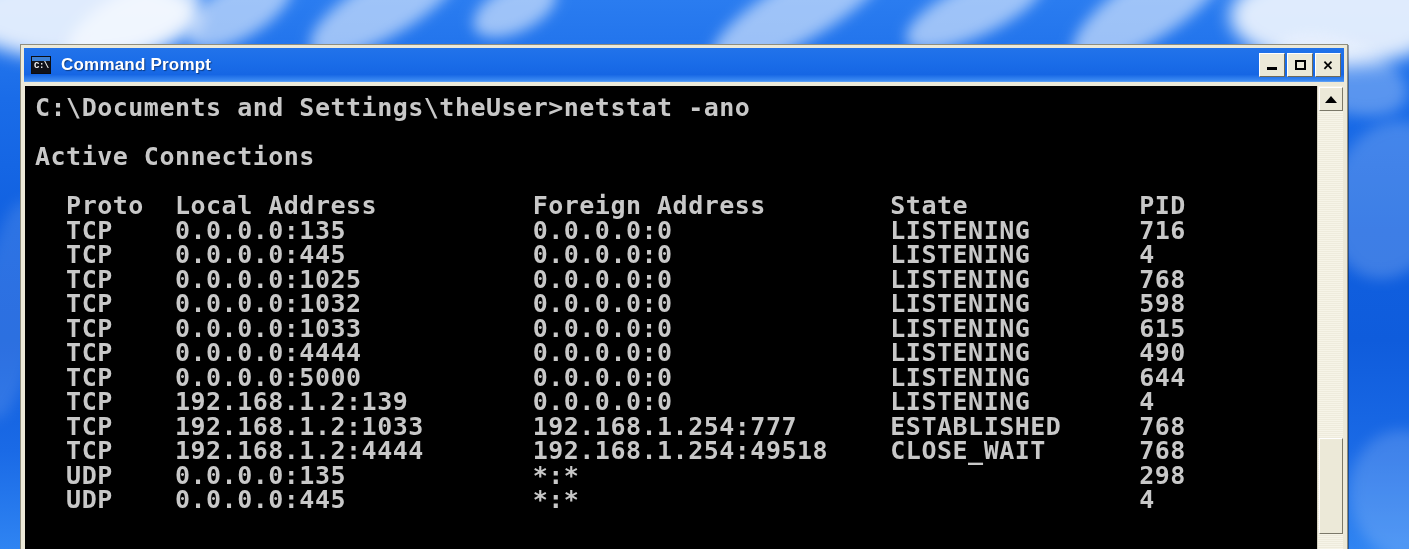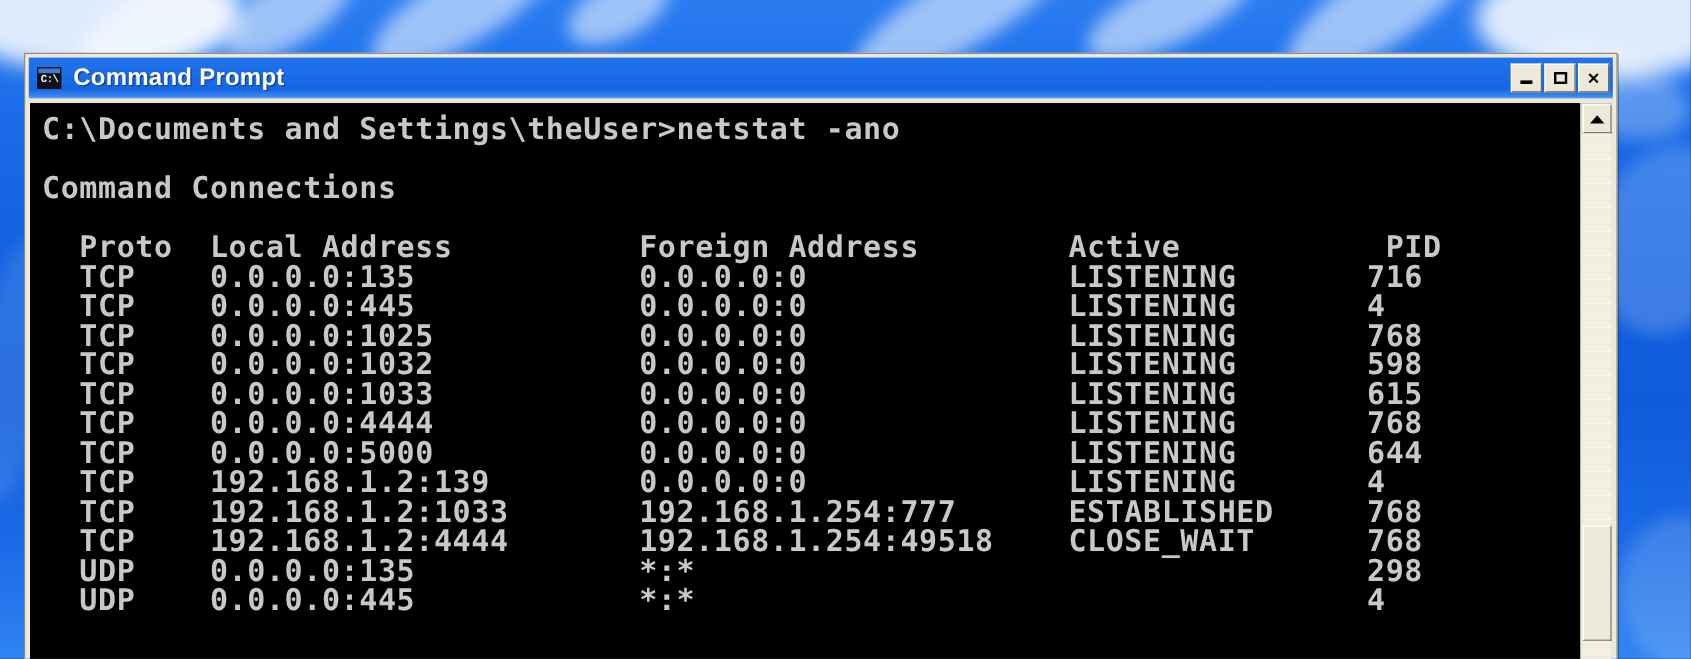--- a/index.html
+++ b/index.html
@@ -88,21 +88,21 @@
     font-family: "Liberation Mono", "DejaVu Sans Mono", monospace;
     font-size: 9px;
     font-weight: bold;
     color: #f2f2f2;
     line-height: 1;
     padding: 0 0 2px 2px;
     letter-spacing: -0.5px;
   }
   #win-title {
     color: #ffffff;
-    font-size: 20px;
+    font-size: 17px;
     font-weight: bold;
     margin-left: 10px;
     text-shadow: 1px 1px 1px rgba(0,0,0,0.45);
     white-space: nowrap;
     letter-spacing: 0.2px;
   }
   #caption-buttons {
     margin-left: auto;
     display: flex;
     gap: 2px;
@@ -254,29 +254,29 @@
       </div>
     </div>
   </div>
 
   <div id="client">
 
     <div id="console">
 
     <div class="line">C:\Documents and Settings\theUser&gt;netstat -ano</div>
         <div class="line blank">&nbsp;</div>
-        <div class="line">Command Connections</div>
+        <div class="line">Active Connections</div>
         <div class="line blank">&nbsp;</div>
-        <div class="line">  Proto  Local Address          Foreign Address        Active           PID</div>
+        <div class="line">  Proto  Local Address          Foreign Address        State           PID</div>
         <div class="line">  TCP    0.0.0.0:135            0.0.0.0:0              LISTENING       716</div>
         <div class="line">  TCP    0.0.0.0:445            0.0.0.0:0              LISTENING       4</div>
         <div class="line">  TCP    0.0.0.0:1025           0.0.0.0:0              LISTENING       768</div>
         <div class="line">  TCP    0.0.0.0:1032           0.0.0.0:0              LISTENING       598</div>
         <div class="line">  TCP    0.0.0.0:1033           0.0.0.0:0              LISTENING       615</div>
-        <div class="line">  TCP    0.0.0.0:4444           0.0.0.0:0              LISTENING       768</div>
+        <div class="line">  TCP    0.0.0.0:4444           0.0.0.0:0              LISTENING       490</div>
         <div class="line">  TCP    0.0.0.0:5000           0.0.0.0:0              LISTENING       644</div>
         <div class="line">  TCP    192.168.1.2:139        0.0.0.0:0              LISTENING       4</div>
         <div class="line">  TCP    192.168.1.2:1033       192.168.1.254:777      ESTABLISHED     768</div>
         <div class="line">  TCP    192.168.1.2:4444       192.168.1.254:49518    CLOSE_WAIT      768</div>
         <div class="line">  UDP    0.0.0.0:135            *:*                                    298</div>
         <div class="line">  UDP    0.0.0.0:445            *:*                                    4</div>
       </div>
 
     <div id="scrollbar">
       <div id="sb-track"></div>

